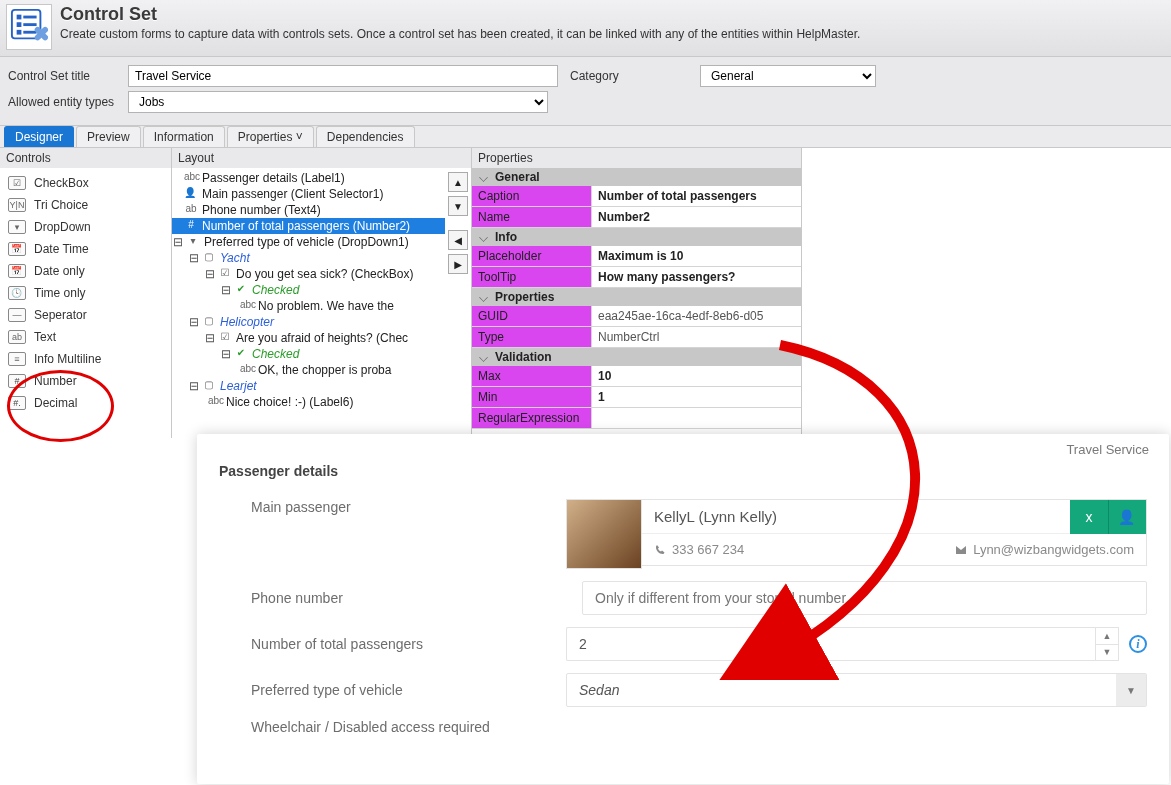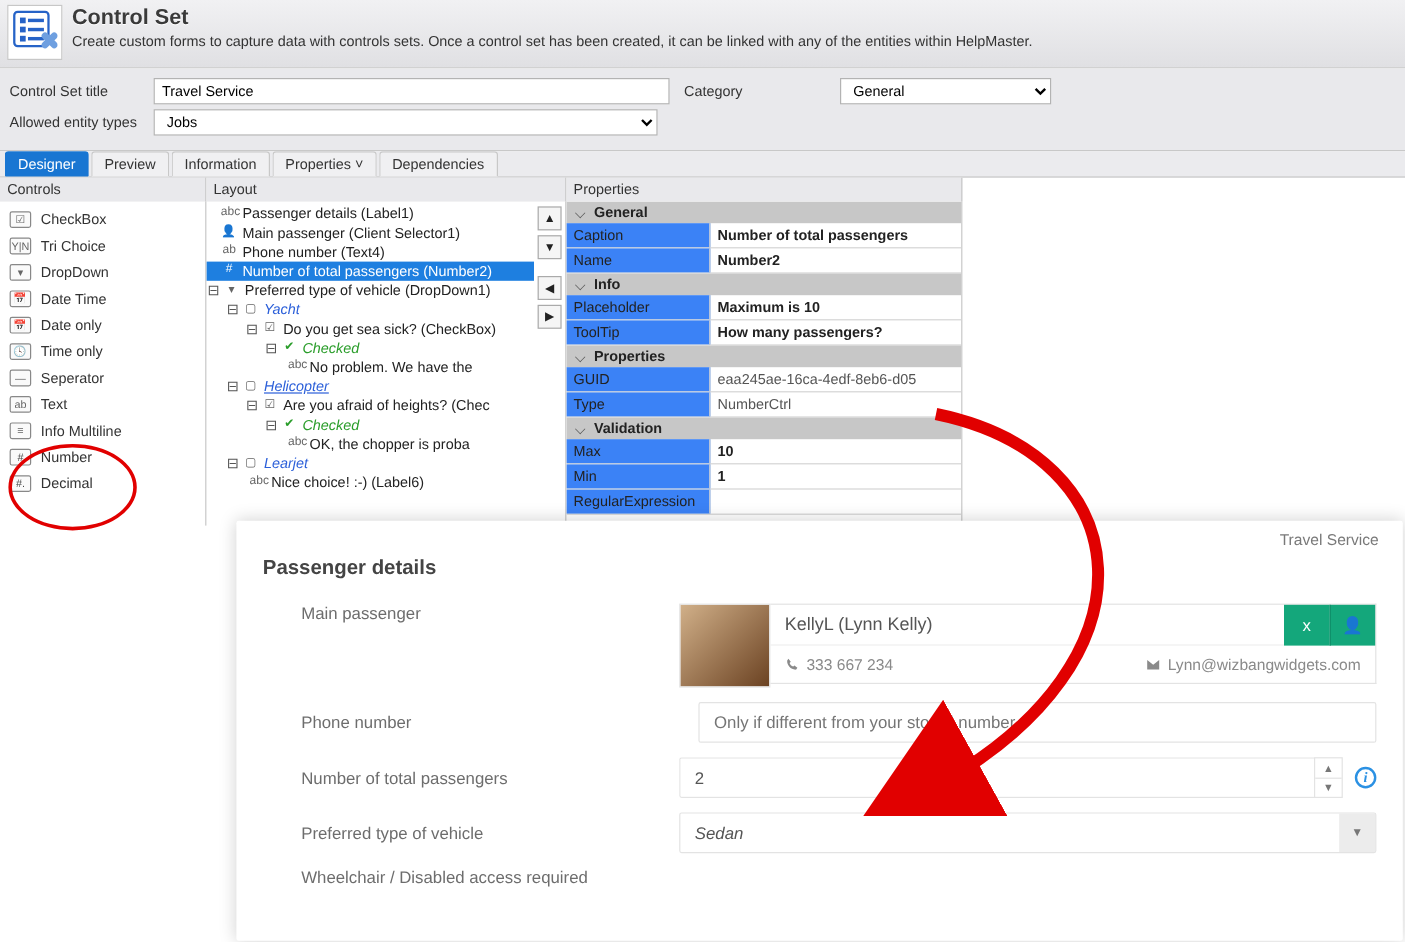--- a/index.html
+++ b/index.html
@@ -42,31 +42,31 @@
   .tree .rw.sel .ico { color:#fff; }
   .tree .ico { width:14px; display:inline-block; text-align:center; color:#666; margin-right:4px; font-size:10px;}
   .tree .exp { width:12px; display:inline-block; text-align:center; color:#555; margin-right:2px; }
   .arrow-col { width:26px; display:flex; flex-direction:column; align-items:center; padding-top:4px; gap:4px;}
   .arrow-btn { width:20px; height:20px; border:1px solid #aaa; background:#f5f5f5; display:flex; align-items:center; justify-content:center; font-size:10px; cursor:pointer;}
 
   .props { flex:0 0 330px; border-right:1px solid #c8c8c8; overflow:hidden;}
   .pg-section { background:#c7c7c7; font-weight:bold; padding:2px 6px; display:flex; align-items:center; }
   .pg-section::before { content:""; display:inline-block; width:10px; height:10px; border:1px solid #555; border-top:none; border-right:none; transform:rotate(-45deg) scale(.55); margin-right:6px; }
   .pg-row { display:flex; border-bottom:1px solid #d4d4d4; }
-  .pg-row .k { width:120px; background:#3b82f6; padding:3px 6px; border-right:1px solid #d4d4d4;}
+  .pg-row .k { width:120px; background:#d946ef; padding:3px 6px; border-right:1px solid #d4d4d4;}
   .pg-row .v { flex:1; padding:3px 6px; font-weight:bold;}
   .pg-row .v.norm { font-weight:normal; color:#555;}
 
   
   .red-ring { position:absolute; border:3px solid #e10000; border-radius:50%/50%; left:7px; top:370px; width:107px; height:72px; pointer-events:none; }
 
   
   .form-pane { position:absolute; left:197px; top:434px; width:972px; height:350px; background:#fff; box-shadow:0 0 14px rgba(0,0,0,.18); border-radius:2px; font-family:"Segoe UI",sans-serif;}
   .form-top { text-align:right; padding:8px 20px 0 0; color:#797979; font-size:13px;}
-  .form-h { font-size:17px; color:#444; font-weight:600; padding:6px 22px 14px 22px;}
+  .form-h { font-size:14px; color:#444; font-weight:600; padding:6px 22px 14px 22px;}
   .frow { display:flex; padding:6px 22px; align-items:center; }
   .frow > .flabel { width:315px; color:#6d6d6d; font-size:14px;margin-left:32px; }
   .finput { flex:1; border:1px solid #e3e3e3; border-radius:2px; padding:8px 12px; font-size:14px; color:#888;margin-left:16px;}
 
   .avatar { width:76px; height:70px; object-fit:cover; background:linear-gradient(135deg,#d1b089,#6b4222); border:1px solid #e3e3e3;}
   .contact-box { flex:1; border:1px solid #e3e3e3; border-left:none; display:flex; flex-direction:column;}
   .contact-row1 { display:flex; align-items:stretch; }
   .contact-name { flex:1; padding:8px 12px; font-size:15px; color:#555; border-bottom:1px solid #eee;}
   .green-btn { width:38px; background:#14a77b; color:#fff; display:flex; align-items:center; justify-content:center; font-size:14px; cursor:pointer;}
   .green-btn + .green-btn { border-left:1px solid #0f8a66;}
@@ -240,21 +240,21 @@
           <span style="font-style:italic;color:#2a9d2a;">Checked</span>
         </div>
       <div class="rw" style="padding-left:68px;">
           <span class="ico">abc</span>
           <span>No problem.  We have the</span>
         </div>
 
       <div class="rw" style="padding-left:16px;">
           <span class="exp">⊟</span>
           <span class="ico sm-link">▢</span>
-          <span class="sm-link" style="font-style:italic;text-decoration:underline;">Helicopter</span>
+          <span class="sm-link" style="font-style:italic;">Helicopter</span>
         </div>
       <div class="rw" style="padding-left:32px;">
           <span class="exp">⊟</span>
           <span class="ico">☑</span>
           <span>Are you afraid of heights? (Chec</span>
         </div>
       <div class="rw" style="padding-left:48px;">
           <span class="exp">⊟</span>
           <span class="ico" style="color:#2a9d2a;">✔</span>
           <span style="font-style:italic;color:#2a9d2a;">Checked</span>

